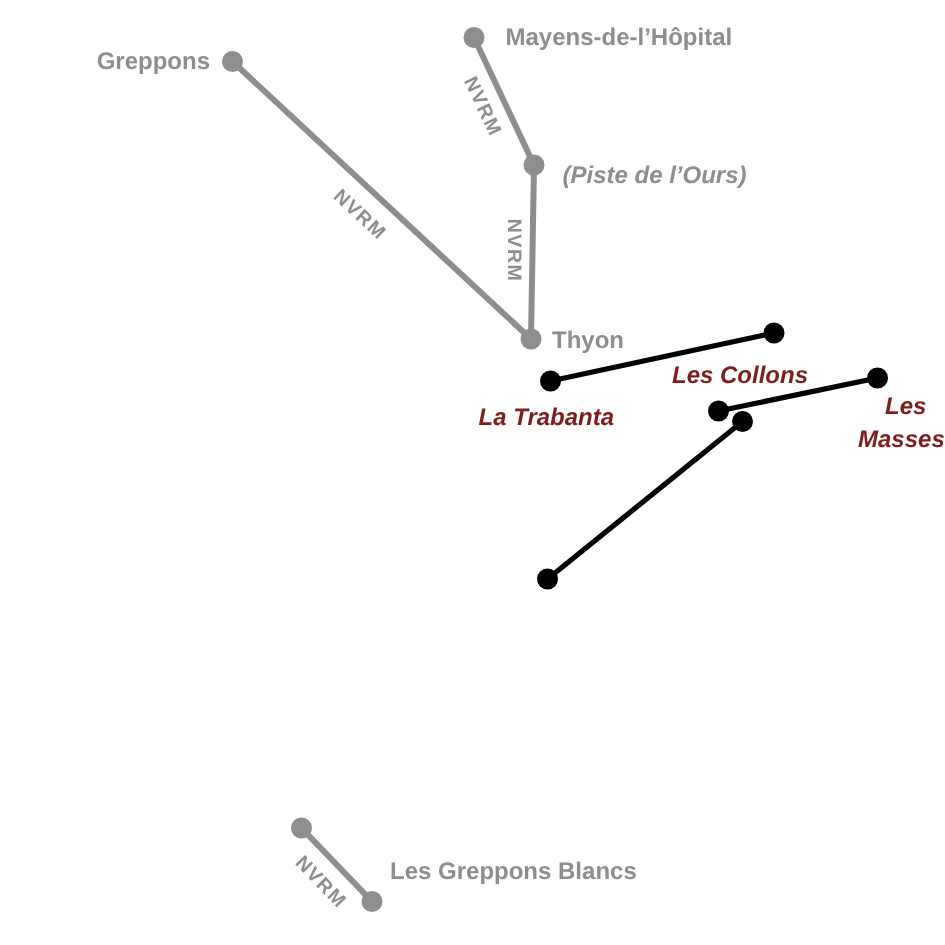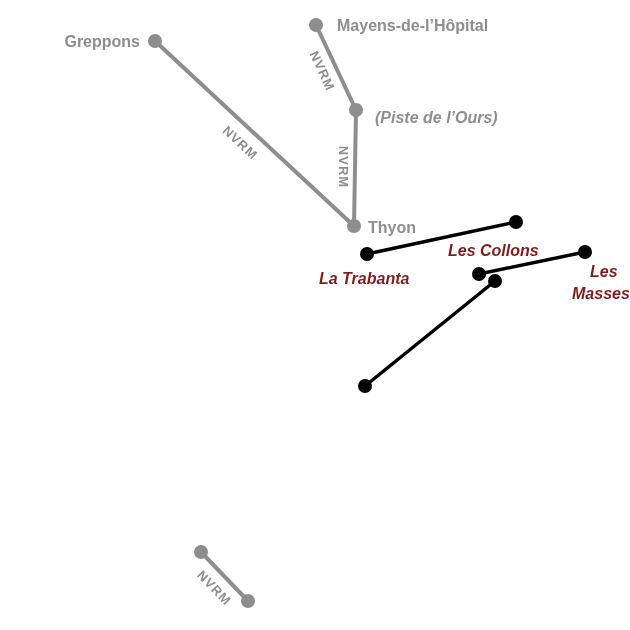--- a/index.html
+++ b/index.html
@@ -61,17 +61,18 @@
       <circle cx="248" cy="601" r="7" fill="#8e8e8e"></circle>
     </svg>
 <div class="map-label gray" style="left: 140px; top: 42px; transform: translate(-100%, -50%);">Greppons</div>
     <div class="map-label gray" style="left: 337px; top: 26px; transform: translate(0px, -50%);">Mayens-de-l’Hôpital</div>
     <div class="map-label gray" style="left: 375px; top: 118px; transform: translate(0px, -50%); font-style: italic;">(Piste de l’Ours)</div>
     <div class="map-label gray" style="left: 368px; top: 209px; transform: translate(0px, -50%); margin-top: 19px;">Thyon</div>
     <div class="map-label black" style="left: 448px; top: 251px; transform: translate(0px, -50%);">Les Collons</div>
     <div class="map-label black" style="left: 319px; top: 279px; transform: translate(0px, -50%);">La Trabanta</div>
     <div class="map-label black" style="left: 590px; top: 272px; transform: translate(0px, -50%);">Les</div>
     <div class="map-label black" style="left: 562px; top: 294px; transform: translate(0px, -50%); margin-left: 10px;">Masses</div>
+    <div class="map-label gray" style="left: 260px; top: 582px; transform: translate(0px, -50%);">Les Greppons Blancs</div>
     <div class="map-label gray lift" style="left: 240px; top: 143px; transform: translate(-50%, -50%) rotate(43deg);">NVRM</div>
     <div class="map-label gray lift" style="left: 322px; top: 71px; transform: translate(-50%, -50%) rotate(65deg);">NVRM</div>
     <div class="map-label gray lift" style="left: 343px; top: 167px; transform: translate(-50%, -50%) rotate(90deg);">NVRM</div>
     <div class="map-label gray lift" style="left: 214px; top: 588px; transform: translate(-50%, -50%) rotate(46deg);">NVRM</div>
   </div>
 
 </body></html>

